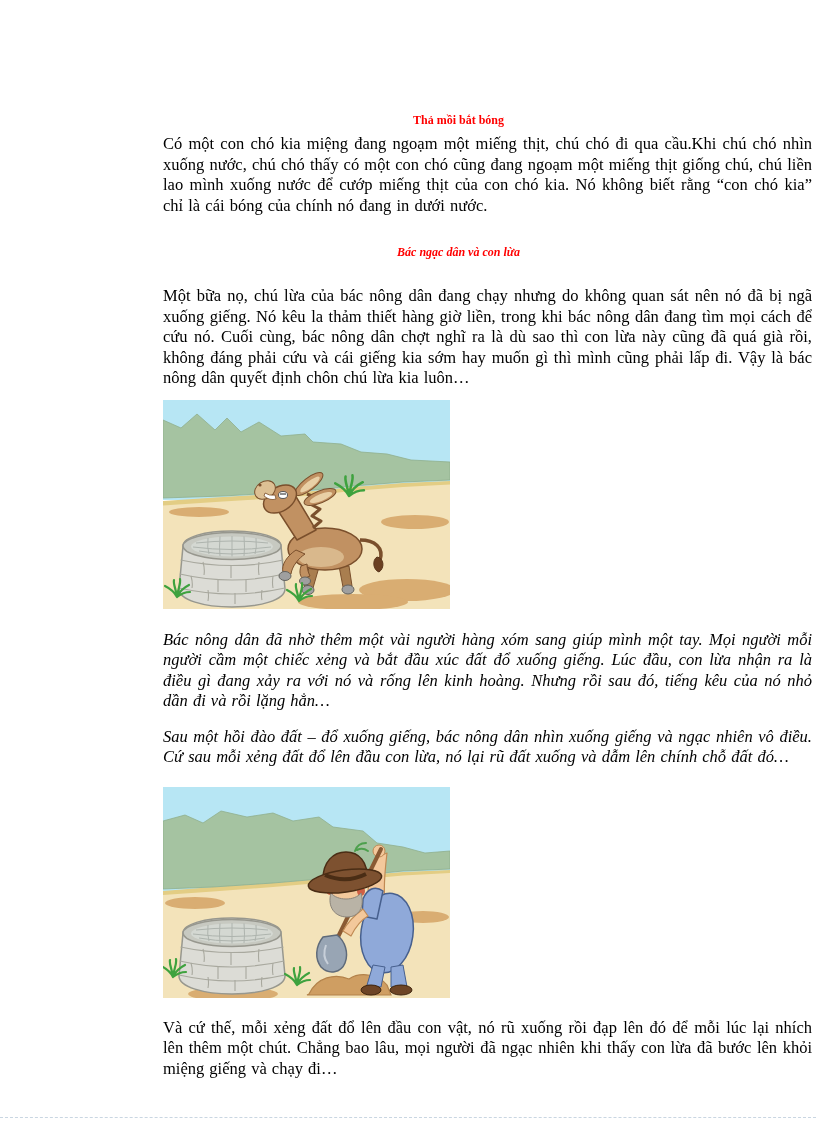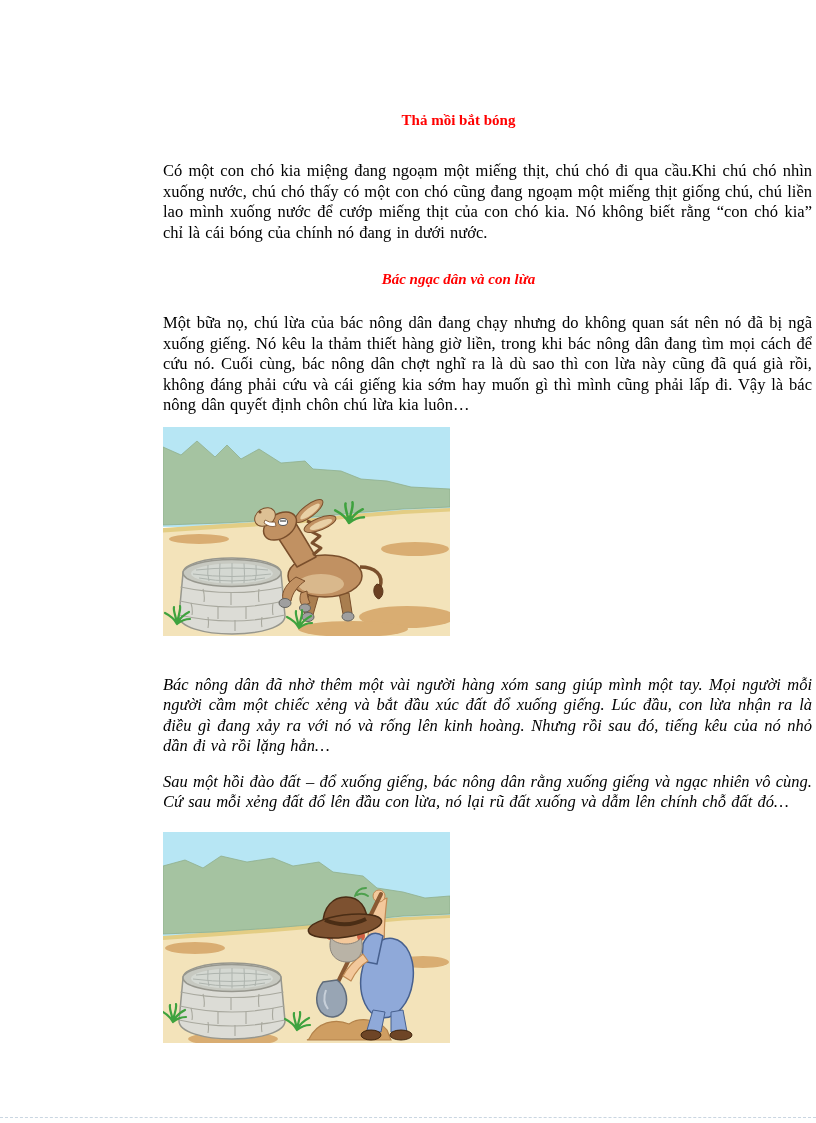--- a/index.html
+++ b/index.html
@@ -2,35 +2,35 @@
 <html><head>
 <meta charset="utf-8">
 <style>
   html,body{margin:0;padding:0;}
   body{
     width:816px;height:1123px;background:#ffffff;position:relative;overflow:hidden;
     font-family:"Liberation Serif","DejaVu Serif",serif;color:#000;
   }
   .content{position:absolute;left:163px;top:0;width:649px;}
   .story-title{
-    font-size:15px;line-height:20px;font-weight:bold;color:#ff0000;
+    font-size:12px;line-height:20px;font-weight:bold;color:#ff0000;
     text-align:center;padding-right:58px;margin:0;
   }
   .story-title.italic{font-style:italic;}
   .para{
     font-size:16.5px;line-height:20.5px;text-align:justify;margin:0;
     word-spacing:1px;
   }
   .para.italic{font-style:italic;}
   #title1{margin-top:110px;}
-  #para1{margin-top:31px;}
+  #para1{margin-top:4px;}
   #title2{margin-top:26px;}
   #para2{margin-top:24px;}
   #img1{display:block;margin-top:11px;}
-  #para3{margin-top:39px;}
+  #para3{margin-top:21px;}
   #para4{margin-top:15px;}
   #img2{display:block;margin-top:19px;}
   #para5{margin-top:20px;}
   .page-break{
     position:absolute;left:0;top:1117px;width:816px;height:0;
     border-top:1px dashed #c9d6e2;
   }
 </style>
 </head>
 <body>
@@ -101,21 +101,21 @@
           <path d="M0,0 C-3,-6 -8,-9 -12,-11 M0,0 C-1,-8 -4,-13 -3,-17 M0,0 C1,-9 4,-13 3,-18 M0,0 C3,-7 8,-10 12,-12 M0,0 C5,-4 9,-5 13,-5"></path>
         </g>
       <g transform="translate(186,96) scale(1.15)">
           <path d="M0,0 C-3,-6 -8,-9 -12,-11 M0,0 C-1,-8 -4,-13 -3,-17 M0,0 C1,-9 4,-13 3,-18 M0,0 C3,-7 8,-10 12,-12 M0,0 C5,-4 9,-5 13,-5"></path>
         </g>
     </g>
   </svg>
 
   <p id="para3" class="para italic">Bác  nông dân đã nhờ thêm một vài người hàng xóm sang giúp mình một tay. Mọi người mỗi người cầm một chiếc xẻng và bắt đầu xúc đất đổ xuống giếng. Lúc đầu, con lừa nhận ra là điều gì đang xảy ra với nó và rống lên kinh hoàng. Nhưng rồi sau đó, tiếng kêu của nó nhỏ dần đi và rồi lặng hẳn…</p>
 
-  <p id="para4" class="para italic">Sau một hồi đào đất – đổ xuống giếng, bác nông dân rằng xuống giếng và ngạc nhiên vô cùng. Cứ sau mỗi xẻng đất đổ lên đầu con lừa, nó lại rũ đất xuống và dẫm lên chính chỗ đất đó…</p>
+  <p id="para4" class="para italic">Sau một hồi đào đất – đổ xuống giếng, bác nông dân nhìn xuống giếng và ngạc nhiên vô điều. Cứ sau mỗi xẻng đất đổ lên đầu con lừa, nó lại rũ đất xuống và dẫm lên chính chỗ đất đó…</p>
 
   <svg id="img2" width="287" height="211" viewBox="0 0 287 211" xmlns="http://www.w3.org/2000/svg">
     <rect x="0" y="0" width="287" height="104" fill="#b7e6f4"></rect>
     <path d="M0,106 L50,102 L110,98 L180,92 L240,86 L287,84 L287,211 L0,211 Z" fill="#f3e3ba"></path>
     <path d="M0,104 L50,100 L110,96 L180,90 L240,85 L287,83 L287,86 L240,88.5 L180,94 L110,100 L50,104.5 L0,108 Z" fill="#e3cd84"></path>
     <path d="M0,102 L0,34 L22,28 L40,36 L58,24 L84,30 L110,26 L130,34 L156,30 L170,40 L200,44 L214,56 L240,60 L262,66 L287,64 L287,82 L240,84 L180,90 L110,96 L50,100 Z" fill="#a5c3a1" stroke="#8fae8d" stroke-width="0.8"></path>
     <g fill="#d9ad72">
       <ellipse cx="32" cy="116" rx="30" ry="6"></ellipse>
       <ellipse cx="260" cy="130" rx="26" ry="6"></ellipse>
       <ellipse cx="70" cy="207" rx="45" ry="7"></ellipse>
@@ -157,16 +157,17 @@
     <g stroke="#3ea23e" stroke-width="2.2" fill="none" stroke-linecap="round">
       <g transform="translate(10,190)">
           <path d="M0,0 C-3,-6 -8,-9 -12,-11 M0,0 C-1,-8 -4,-13 -3,-17 M0,0 C1,-9 4,-13 3,-18 M0,0 C3,-7 8,-10 12,-12 M0,0 C5,-4 9,-5 13,-5"></path>
         </g>
       <g transform="translate(134,198)">
           <path d="M0,0 C-3,-6 -8,-9 -12,-11 M0,0 C-1,-8 -4,-13 -3,-17 M0,0 C1,-9 4,-13 3,-18 M0,0 C3,-7 8,-10 12,-12 M0,0 C5,-4 9,-5 13,-5"></path>
         </g>
     </g>
   </svg>
 
+  <p id="para5" class="para">Và cứ thế, mỗi xẻng  đất đổ lên  đầu con  vật,  nó rũ xuống  rồi  đạp lên  đó để mỗi  lúc  lại  nhích  lên thêm  một  chút.  Chẳng  bao lâu, mọi  người  đã ngạc  nhiên  khi thấy con lừa  đã bước lên  khỏi miệng  giếng  và chạy đi…</p>
 
 </div>
 
 <div class="page-break"></div>
 
 </body></html>

